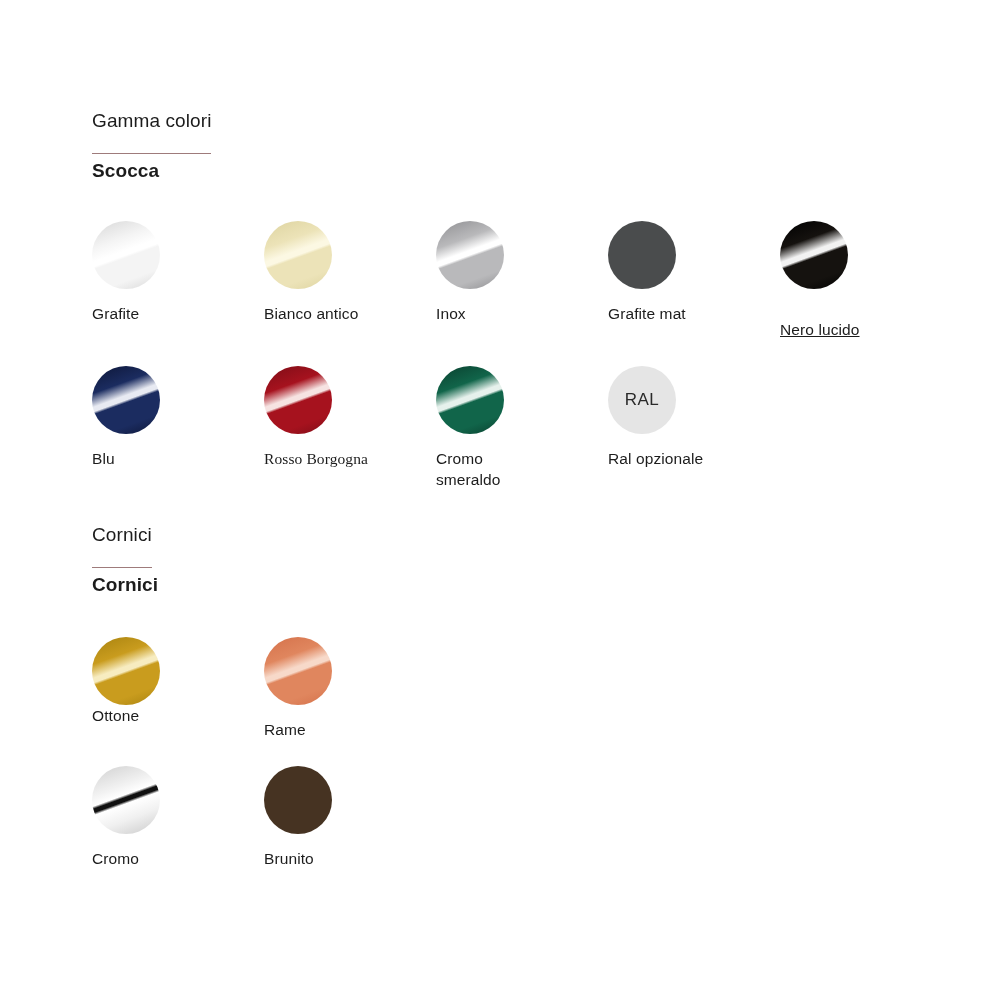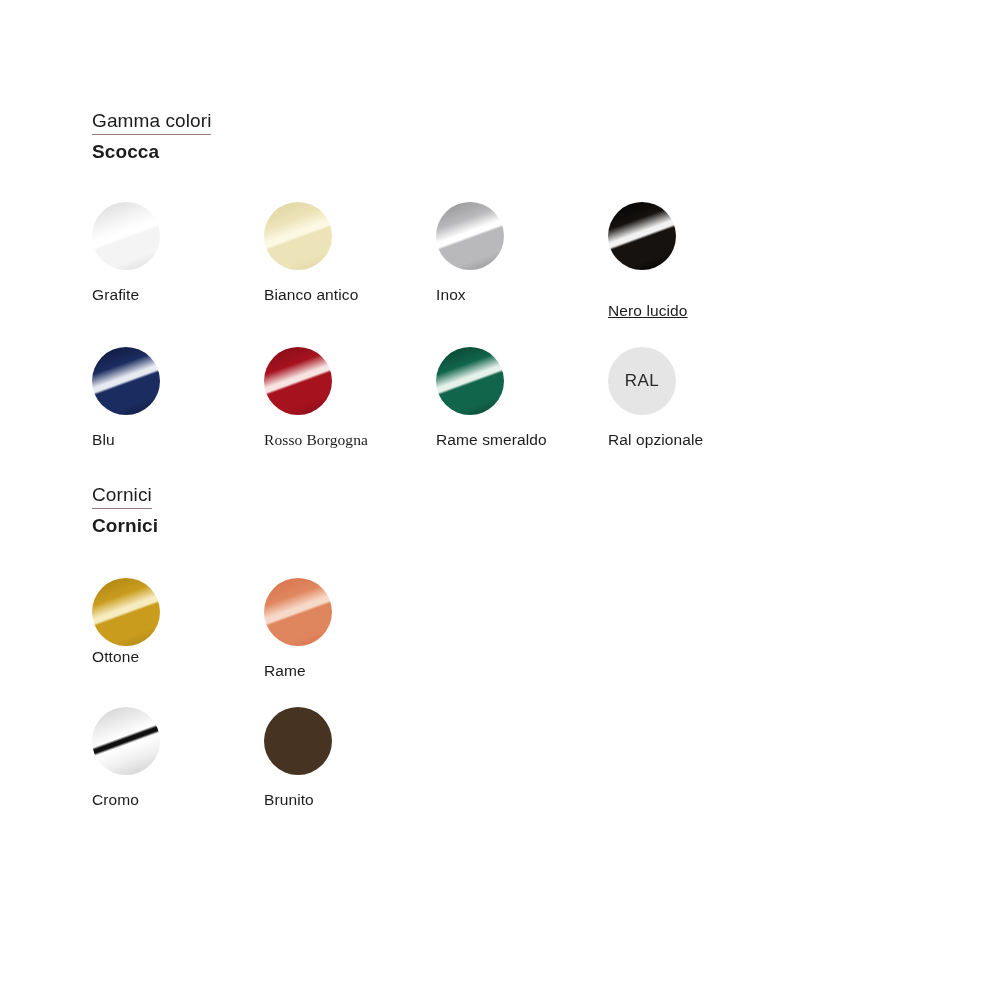--- a/index.html
+++ b/index.html
@@ -28,21 +28,21 @@
     margin: 0;
     padding: 0;
   }
   .head-primary {
     display: inline-block;
     font-size: 19px;
     font-weight: 400;
     letter-spacing: .1px;
     color: #1c1c1c;
     line-height: 26px;
-    padding-bottom: 0;
+    padding-bottom: 19px;
     border-bottom: 1.5px solid #9e7b7b;
   }
   .head-secondary {
     font-size: 19px;
     font-weight: 700;
     letter-spacing: .1px;
     color: #1c1c1c;
     line-height: 28px;
     margin-top: 3px;
   }
@@ -106,37 +106,41 @@
         </div>
         <div class="swatch-cell">
           <div class="swatch-disc" style="background: linear-gradient(160deg, rgb(221, 211, 159) 0%, rgb(236, 227, 184) 30%, rgb(252, 248, 227) 45%, rgb(252, 248, 227) 50%, rgb(236, 227, 184) 53%, rgb(236, 227, 184) 78%, rgb(221, 211, 159) 100%);"></div>
           <div class="swatch-label" style="margin-top: 14px;">Bianco antico</div>
         </div>
         <div class="swatch-cell">
           <div class="swatch-disc" style="background: linear-gradient(160deg, rgb(142, 142, 145) 0%, rgb(185, 185, 187) 30%, rgb(255, 255, 255) 45%, rgb(255, 255, 255) 50%, rgb(185, 185, 187) 53%, rgb(185, 185, 187) 78%, rgb(142, 142, 145) 100%);"></div>
           <div class="swatch-label" style="margin-top: 14px;">Inox</div>
         </div>
         <div class="swatch-cell">
+          <div class="swatch-disc" style="background: rgb(74, 76, 77);"></div>
+          <div class="swatch-label" style="margin-top: 14px;">Grafite mat</div>
+        </div>
+        <div class="swatch-cell">
           <div class="swatch-disc" style="background: linear-gradient(160deg, rgb(0, 0, 0) 0%, rgb(21, 18, 15) 30%, rgb(242, 242, 242) 45%, rgb(242, 242, 242) 50%, rgb(21, 18, 15) 53%, rgb(21, 18, 15) 78%, rgb(0, 0, 0) 100%);"></div>
           <div class="swatch-label" style="margin-top: 30px; text-decoration: underline;">Nero lucido</div>
         </div>
       </div>
 
     <div class="swatch-grid" style="margin-top:26px;">
         <div class="swatch-cell">
           <div class="swatch-disc" style="background: linear-gradient(160deg, rgb(13, 22, 55) 0%, rgb(27, 44, 96) 30%, rgb(232, 234, 242) 45%, rgb(232, 234, 242) 50%, rgb(27, 44, 96) 53%, rgb(27, 44, 96) 78%, rgb(13, 22, 55) 100%);"></div>
           <div class="swatch-label" style="margin-top: 14px;">Blu</div>
         </div>
         <div class="swatch-cell">
           <div class="swatch-disc" style="background: linear-gradient(160deg, rgb(125, 13, 23) 0%, rgb(166, 18, 30) 30%, rgb(246, 227, 226) 45%, rgb(246, 227, 226) 50%, rgb(166, 18, 30) 53%, rgb(166, 18, 30) 78%, rgb(125, 13, 23) 100%);"></div>
           <div class="swatch-label" style="margin-top: 14px; font-family: Liberation Serif, serif;">Rosso Borgogna</div>
         </div>
         <div class="swatch-cell">
           <div class="swatch-disc" style="background: linear-gradient(160deg, rgb(10, 63, 46) 0%, rgb(17, 101, 74) 30%, rgb(230, 241, 236) 45%, rgb(230, 241, 236) 50%, rgb(17, 101, 74) 53%, rgb(17, 101, 74) 78%, rgb(10, 63, 46) 100%);"></div>
-          <div class="swatch-label" style="margin-top: 14px;">Rame smeraldo</div>
+          <div class="swatch-label" style="margin-top: 14px;">Cromo smeraldo</div>
         </div>
         <div class="swatch-cell">
           <div class="swatch-disc ral" style="background: #e5e5e5;">
             <span class="ral-text">RAL</span>
           </div>
           <div class="swatch-label" style="margin-top: 14px;">Ral opzionale</div>
         </div>
       </div>
   </div>
 

